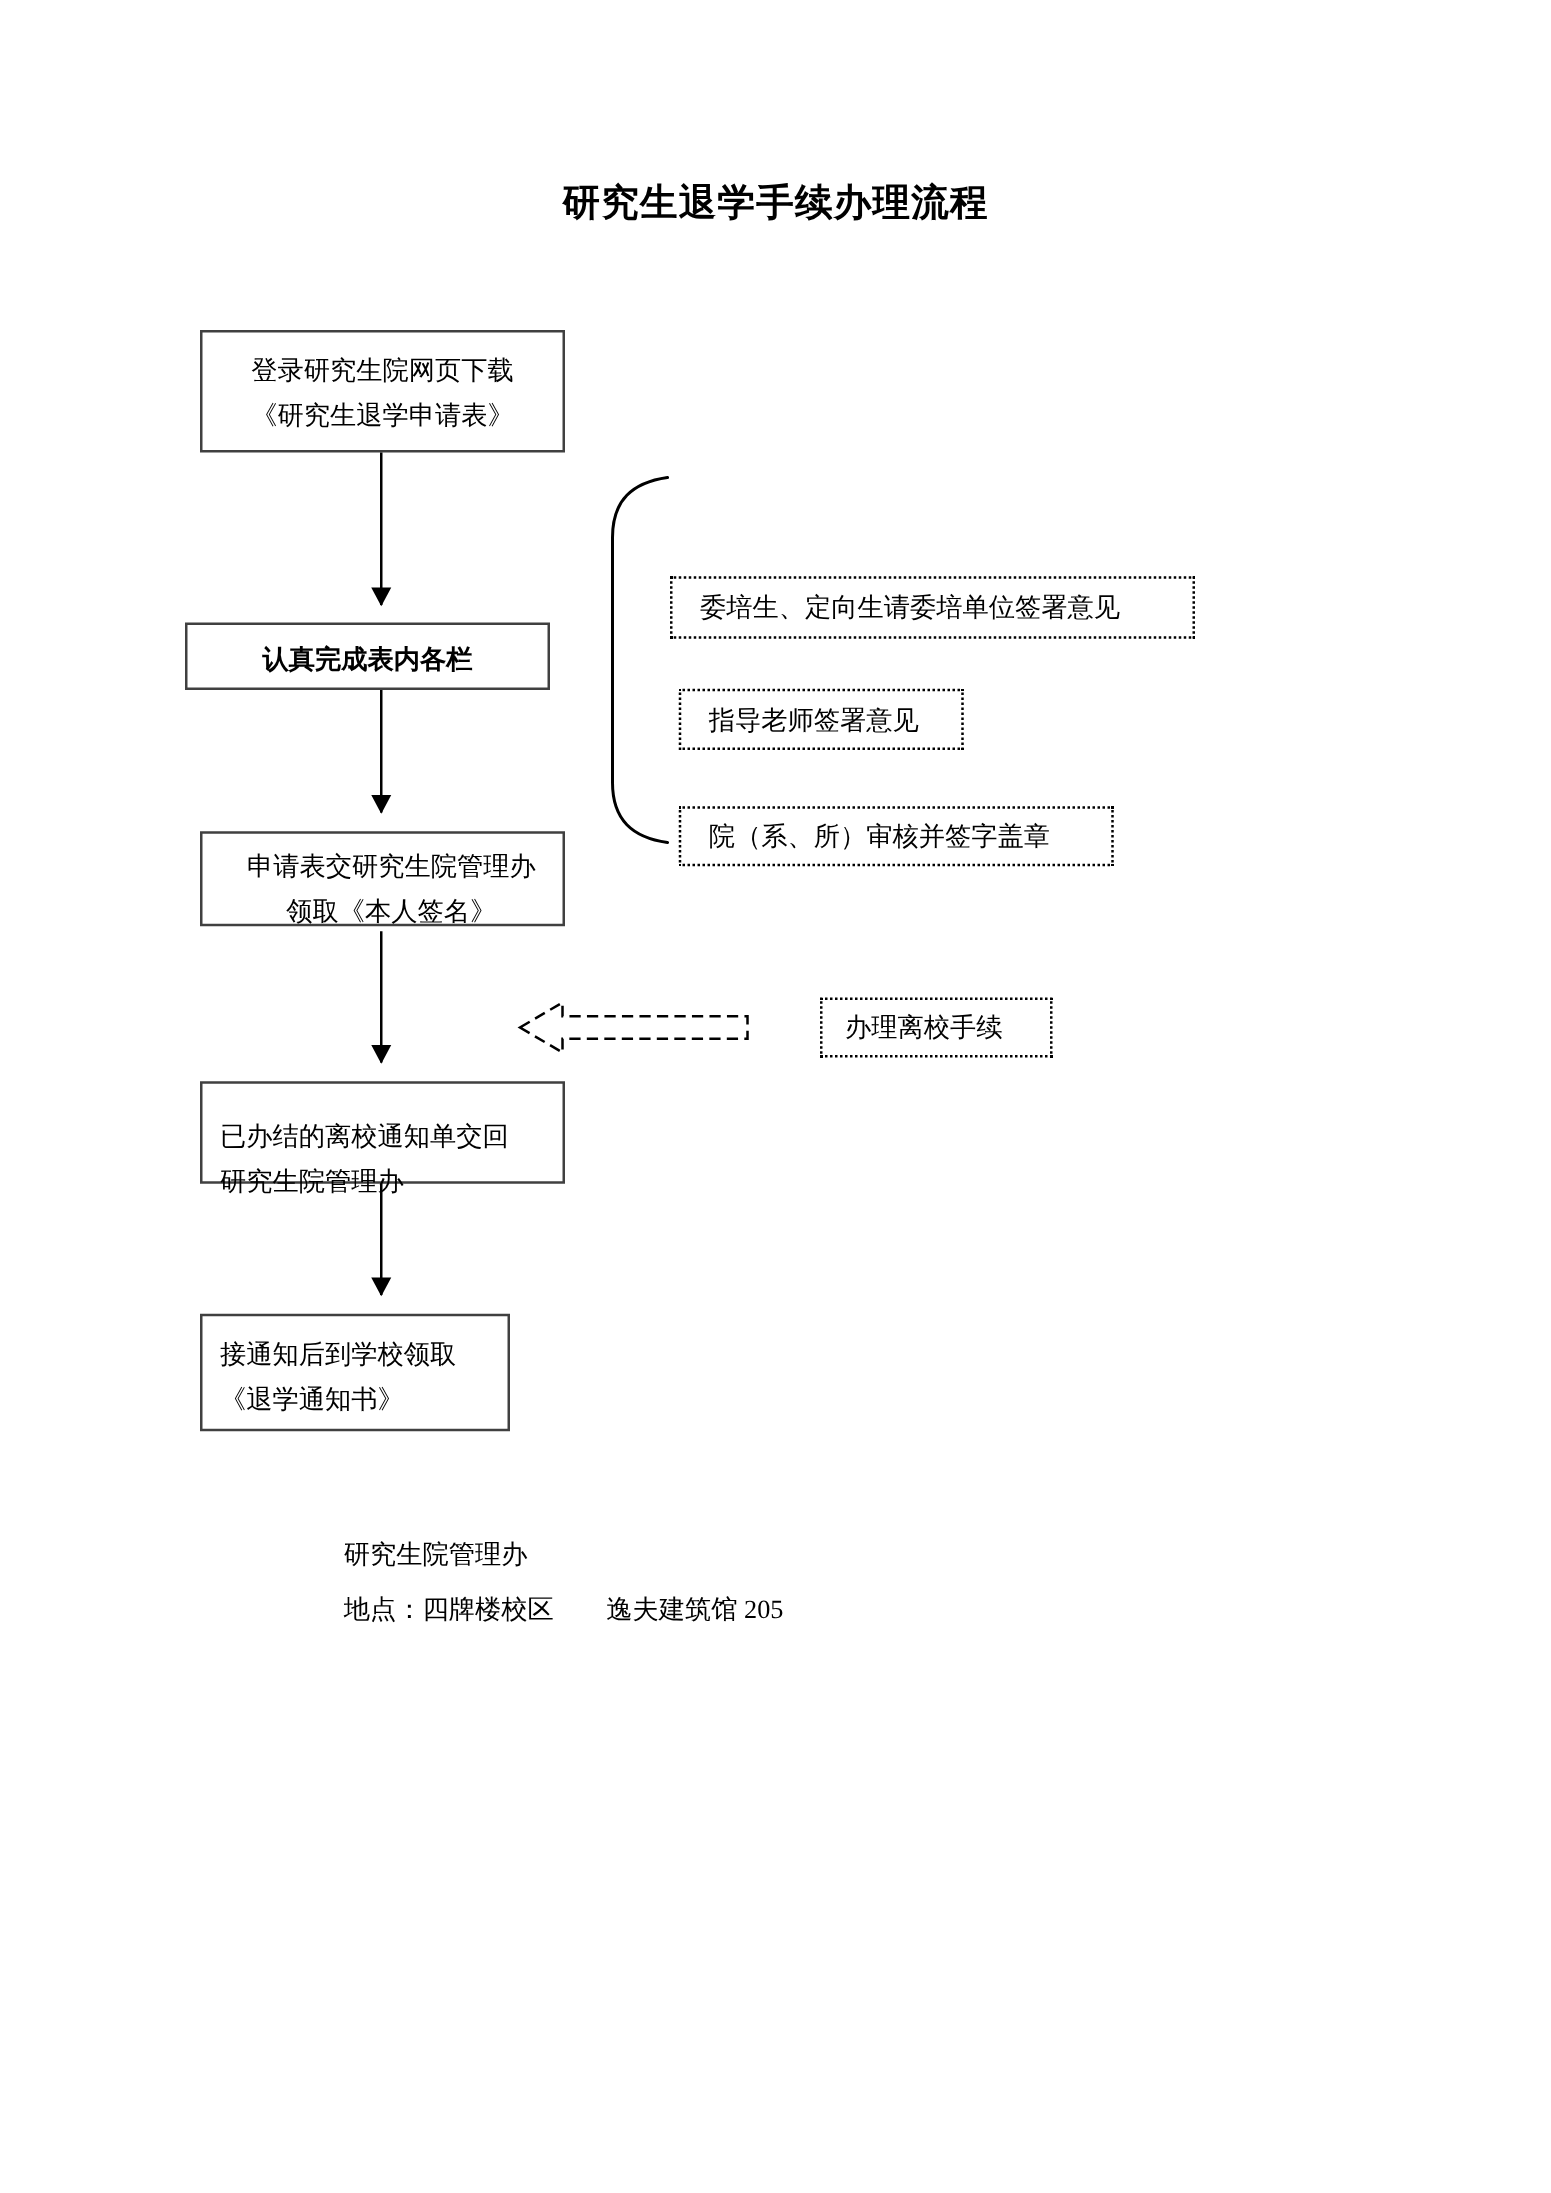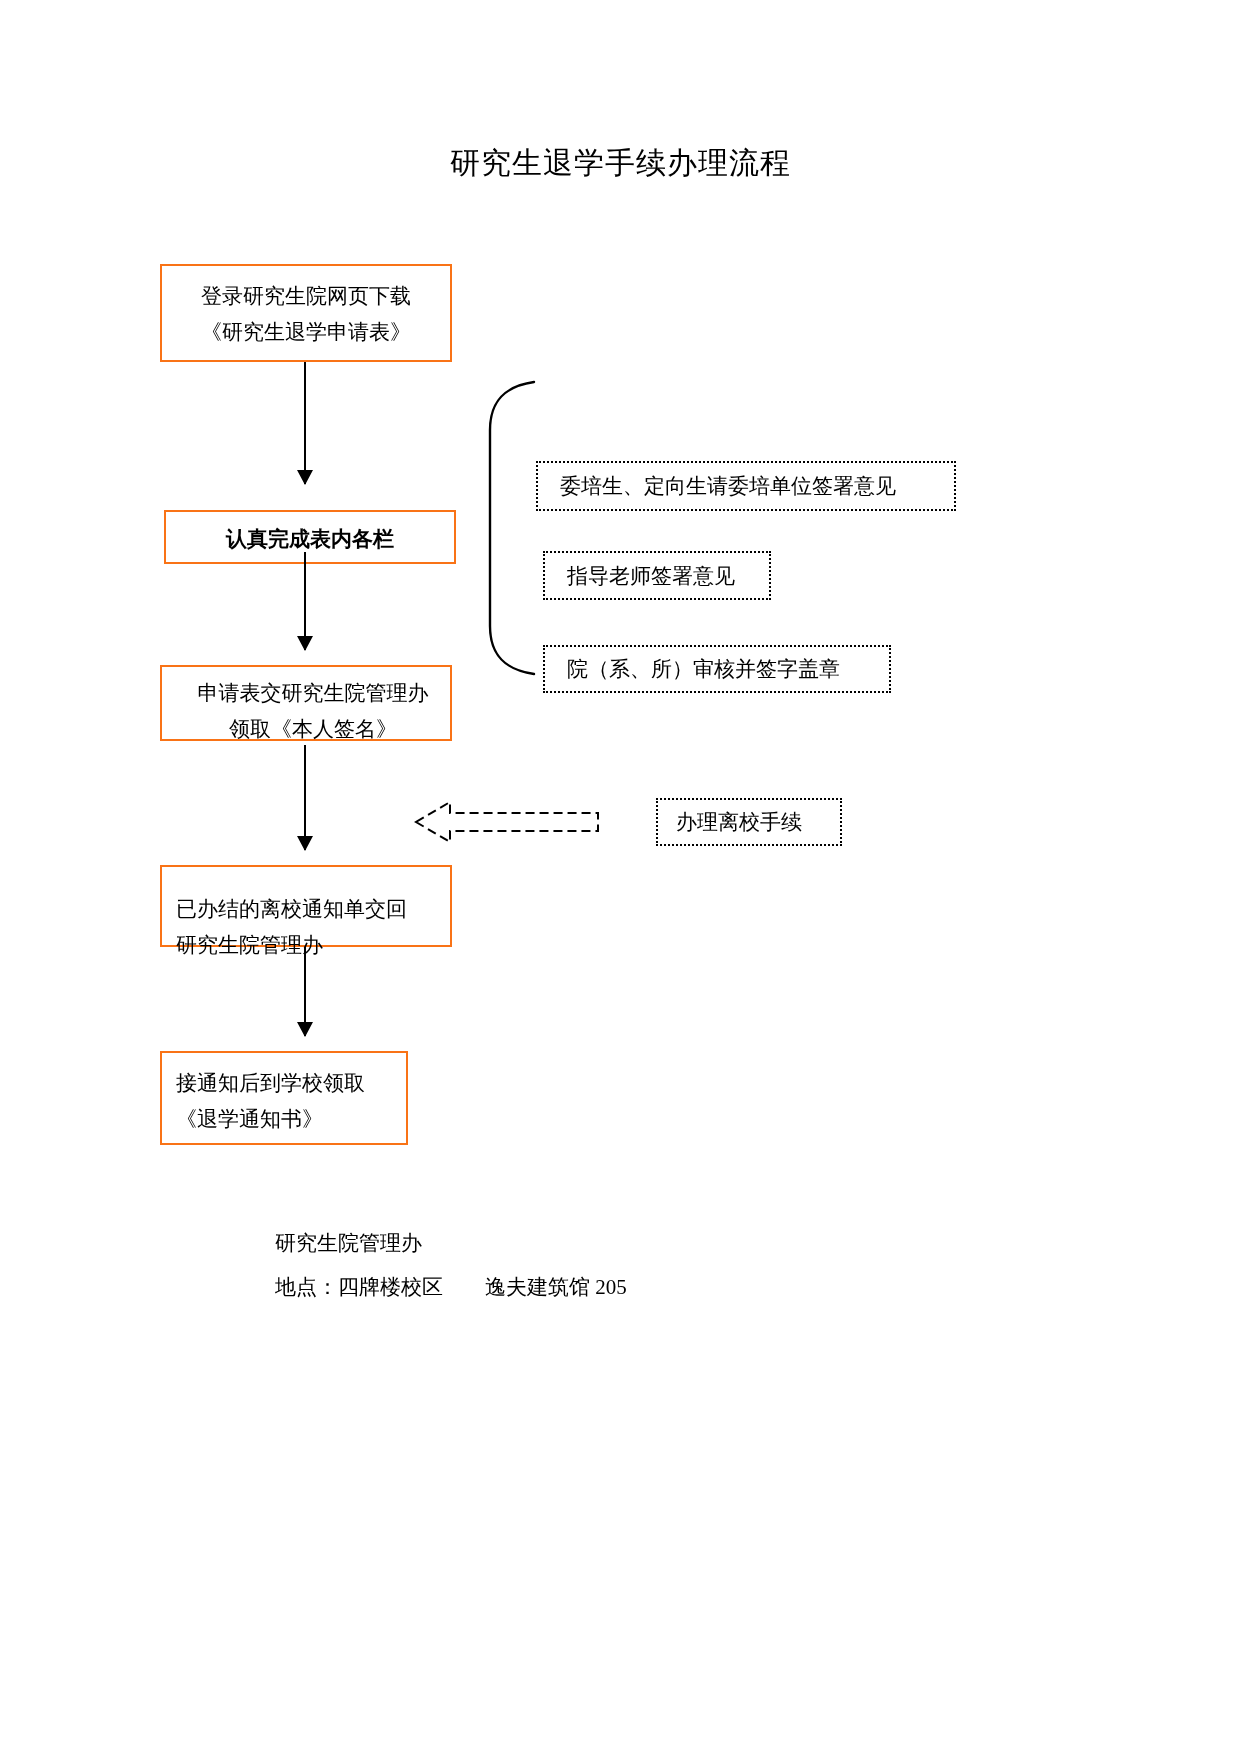--- a/index.html
+++ b/index.html
@@ -24,29 +24,29 @@
   }
 
   
   .doc-title {
     position: absolute;
     left: 0;
     top: 143px;
     width: 1241px;
     text-align: center;
     font-size: 30px;
-    font-weight: normal;
+    font-weight: bold;
     letter-spacing: 1px;
     line-height: 40px;
   }
 
   
   .node {
     position: absolute;
-    border: 2px solid #f97316;
+    border: 2px solid #404040;
     background: #ffffff;
     box-sizing: border-box;
     font-size: 21px;
     line-height: 36px;
     color: #000000;
   }
   .node .ln {
     display: block;
     white-space: nowrap;
   }
@@ -55,21 +55,21 @@
   }
   .node.left-pad {
     text-align: left;
     padding-left: 14px;
   }
   .node.bold {
     font-weight: bold;
   }
 
   #node-download { left: 160px; top: 264px;  width: 292px; height: 98px;  padding-top: 12px; }
-  #node-fill     { left: 164px; top: 498px;  width: 292px; height: 54px;  padding-top: 9px; margin-top: 12px;  }
+  #node-fill     { left: 148px; top: 498px;  width: 292px; height: 54px;  padding-top: 9px;  }
   #node-submit   { left: 160px; top: 665px;  width: 292px; height: 76px;  padding-top: 8px; text-align: center;  }
   #node-return   { left: 160px; top: 865px;  width: 292px; height: 82px;  padding-top: 24px;  }
   #node-notice   { left: 160px; top: 1051px; width: 248px; height: 94px;  padding-top: 12px; }
 
   
   .arrow-v {
     position: absolute;
     left: 304px;
     width: 2px;
     background: #000000;

